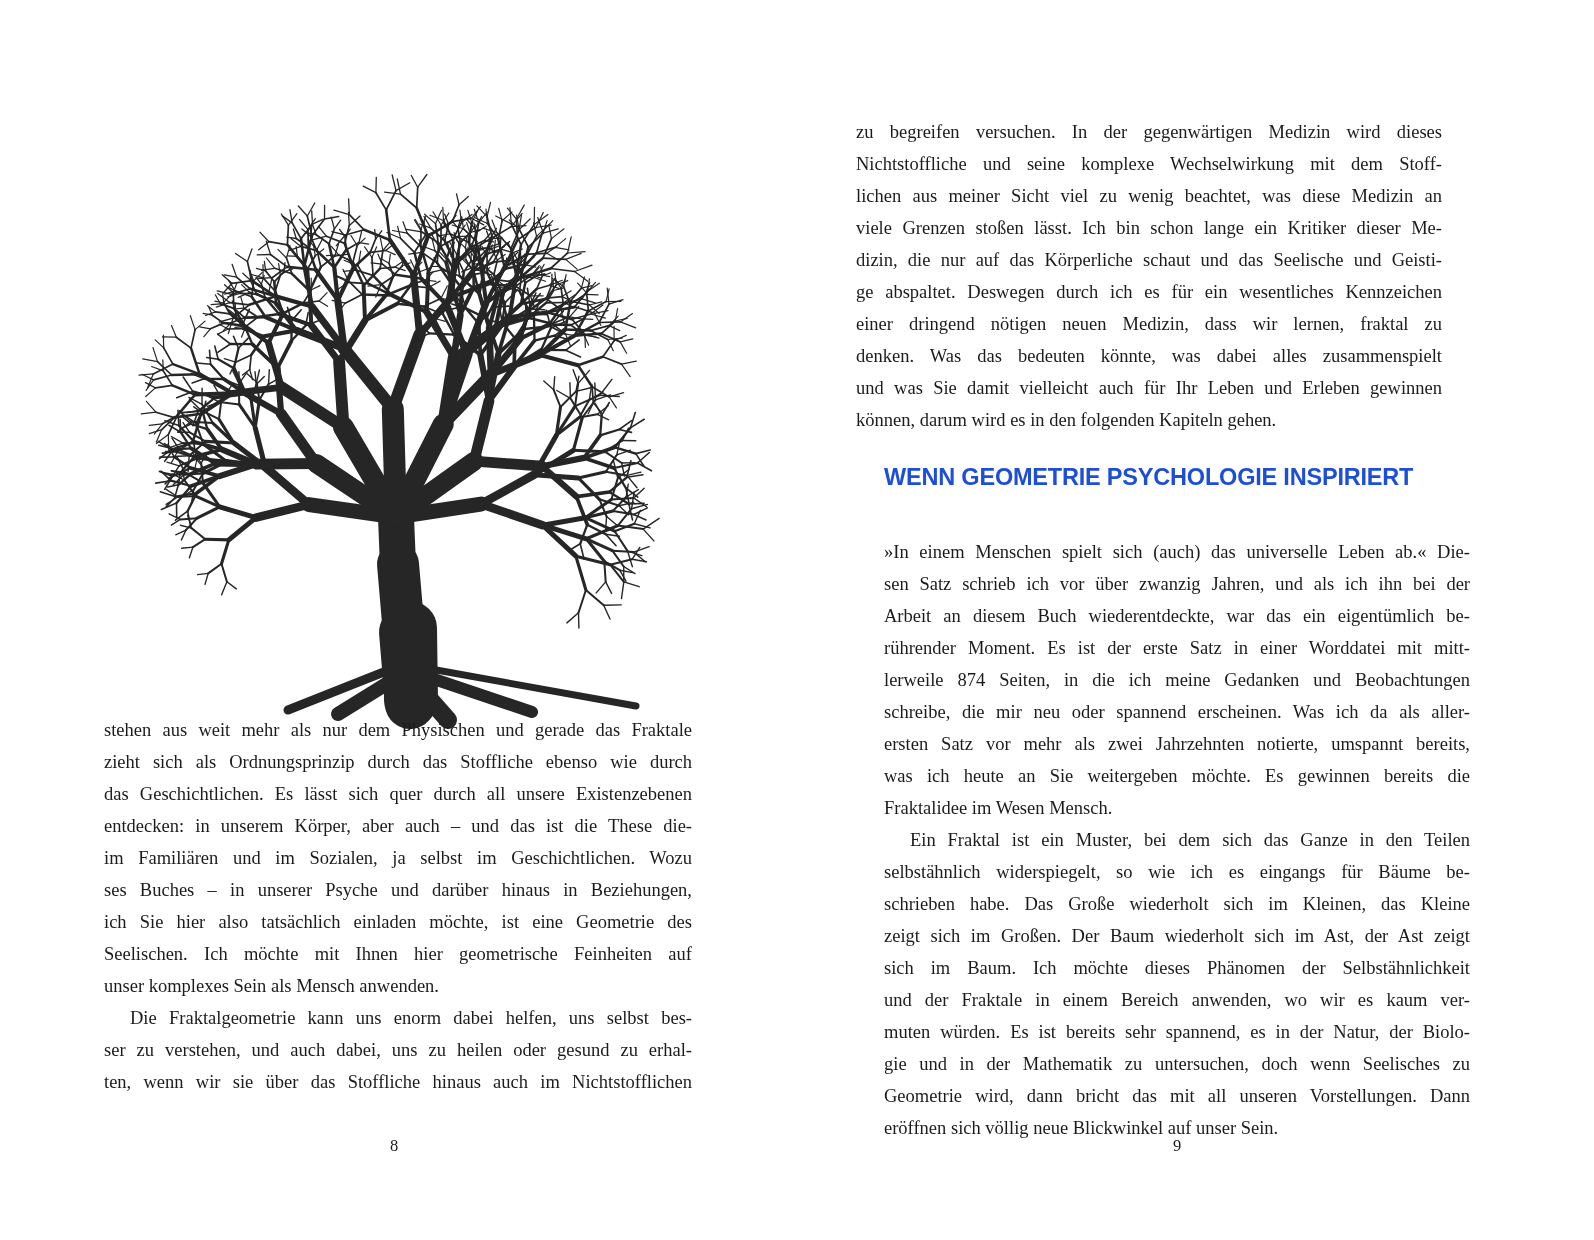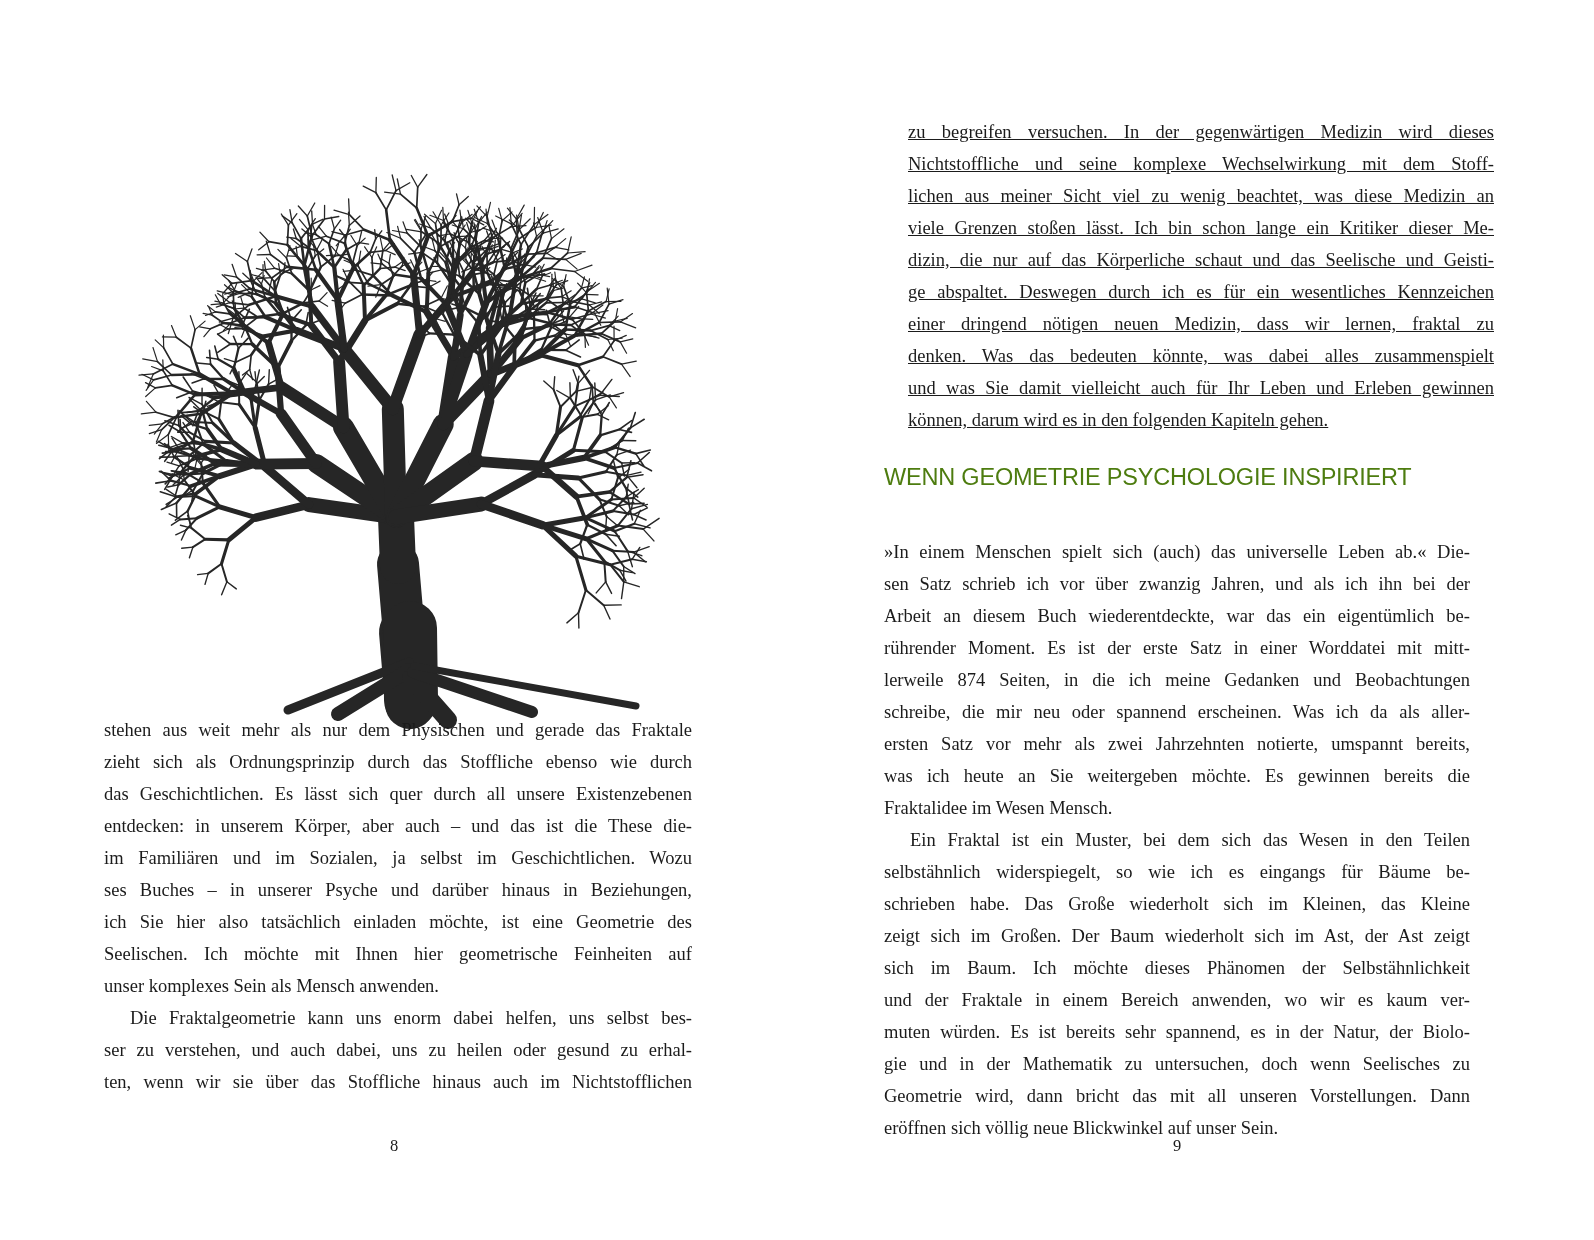--- a/index.html
+++ b/index.html
@@ -19,40 +19,40 @@
     top: 72px;
     width: 640px;
     height: 660px;
   }
   .bodytext {
     position: absolute;
     font-size: 18.5px;
     line-height: 32px;
   }
   #left-body  { left: 104px; top: 714px;  width: 588px; }
-  #right-top  { left: 908px; top: 116px;  width: 586px; text-decoration: underline; }
+  #right-top  { left: 856px; top: 116px;  width: 586px; }
   #right-bottom { left: 884px; top: 536px; width: 586px; }
   .para { margin: 0; }
   .line {
     display: block;
     text-align: justify;
     text-align-last: justify;
   }
   .line.last { text-align-last: left; }
   .para.indent .line:first-child { text-indent: 26px; }
   .heading {
     position: absolute;
     left: 884px;
     top: 464px;
     width: 586px;
     font-family: "Liberation Sans", "DejaVu Sans", sans-serif;
-    font-weight: 400;
+    font-weight: 700;
     font-size: 23.5px;
     letter-spacing: -0.2px;
-    color: #4d7c0f;
+    color: #1d4ed8;
     white-space: nowrap;
   }
   .pagenum {
     position: absolute;
     top: 1136px;
     font-size: 16.5px;
     text-align: center;
     color: #1b1b1b;
   }
   .pagenum.left  { left: 100px; width: 588px; }
@@ -1389,21 +1389,21 @@
         <span class="line">sen Satz schrieb ich vor über zwanzig Jahren, und als ich ihn bei der</span>
         <span class="line">Arbeit an diesem Buch wiederentdeckte, war das ein eigentümlich be-</span>
         <span class="line">rührender Moment. Es ist der erste Satz in einer Worddatei mit mitt-</span>
         <span class="line">lerweile 874 Seiten, in die ich meine Gedanken und Beobachtungen</span>
         <span class="line">schreibe, die mir neu oder spannend erscheinen. Was ich da als aller-</span>
         <span class="line">ersten Satz vor mehr als zwei Jahrzehnten notierte, umspannt bereits,</span>
         <span class="line">was ich heute an Sie weitergeben möchte. Es gewinnen bereits die</span>
         <span class="line last">Fraktalidee im Wesen Mensch.</span>
       </p>
       <p class="para indent">
-        <span class="line">Ein Fraktal ist ein Muster, bei dem sich das Wesen in den Teilen</span>
+        <span class="line">Ein Fraktal ist ein Muster, bei dem sich das Ganze in den Teilen</span>
         <span class="line">selbstähnlich widerspiegelt, so wie ich es eingangs für Bäume be-</span>
         <span class="line">schrieben habe. Das Große wiederholt sich im Kleinen, das Kleine</span>
         <span class="line">zeigt sich im Großen. Der Baum wiederholt sich im Ast, der Ast zeigt</span>
         <span class="line">sich im Baum. Ich möchte dieses Phänomen der Selbstähnlichkeit</span>
         <span class="line">und der Fraktale in einem Bereich anwenden, wo wir es kaum ver-</span>
         <span class="line">muten würden. Es ist bereits sehr spannend, es in der Natur, der Biolo-</span>
         <span class="line">gie und in der Mathematik zu untersuchen, doch wenn Seelisches zu</span>
         <span class="line">Geometrie wird, dann bricht das mit all unseren Vorstellungen. Dann</span>
         <span class="line last">eröffnen sich völlig neue Blickwinkel auf unser Sein.</span>
       </p>

